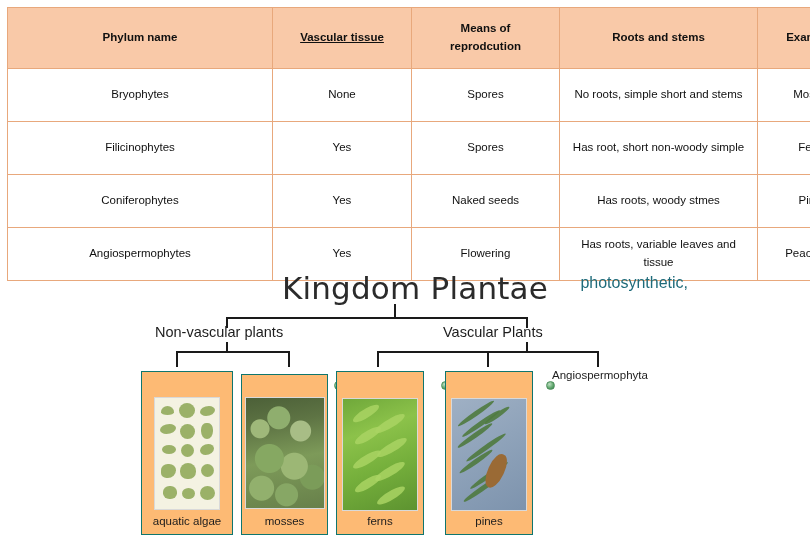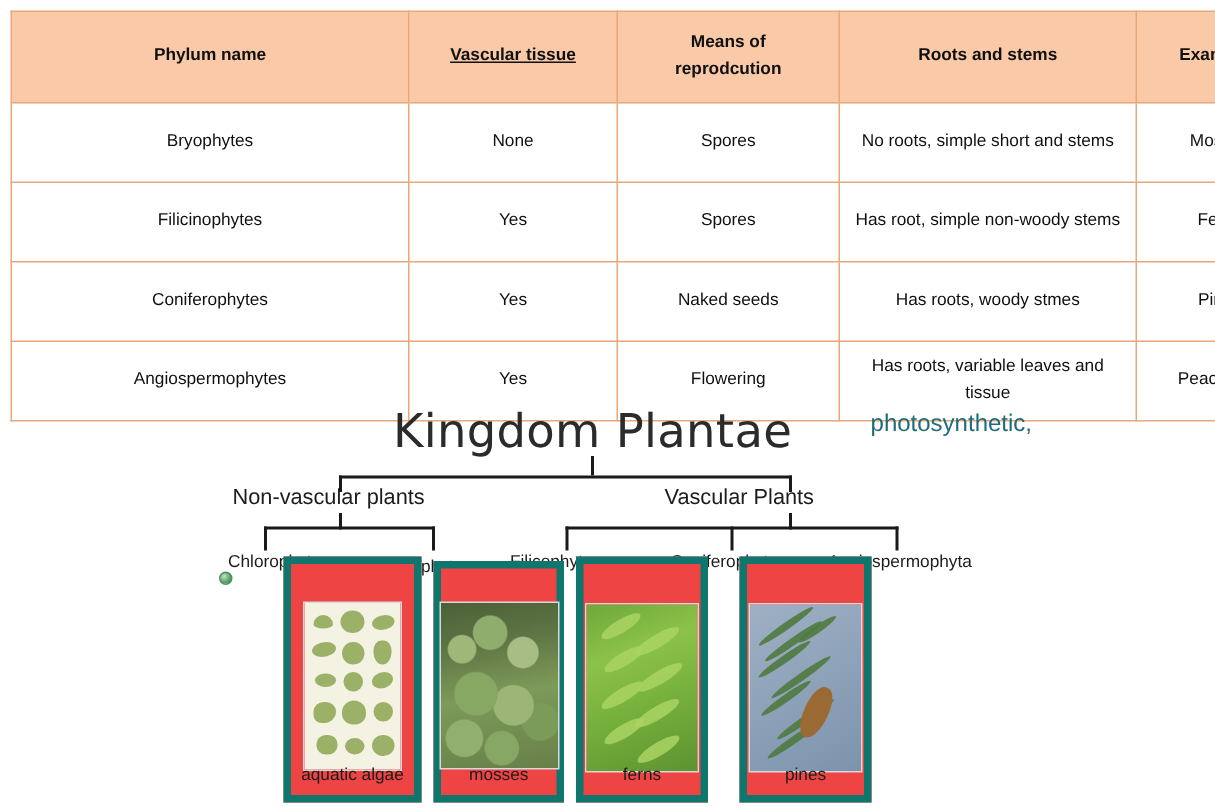--- a/index.html
+++ b/index.html
@@ -57,20 +57,21 @@
   }
   .kingdom-title{
     position:absolute;
     left:0; top:8px;
     width:790px;
     text-align:center;
     font-size:31px;
     color:#2b2b2b;
     letter-spacing:0.2px;
     font-family:"DejaVu Sans", sans-serif;
+    padding-left:20px;
   }
   .annotation{
     position:absolute;
     left:548px; top:10px;
     width:140px;
     text-align:right;
     font-size:16px;
     line-height:1.35;
     color:#1F6B7A;
   }
@@ -99,23 +100,22 @@
     border-radius:50%;
     background:radial-gradient(circle at 35% 32%, #bfe0c4 0%, #63a86f 55%, #2f7a45 100%);
     border:1px solid #4c8f5c;
     box-sizing:border-box;
   }
 
   
   .card{
     position:absolute;
     box-sizing:border-box;
-    background:#ef4444;
-    border:5px solid #0f766e;
-    margin-left:48px;
+    background:#fdba74;
+    border:1px solid #0f766e;
   }
   .card .pic{
     position:absolute;
     left:50%;
     transform:translateX(-50%);
     top:24px;
     border:1px solid #d9d9d9;
     box-sizing:border-box;
     overflow:hidden;
   }
@@ -225,21 +225,21 @@
         <td>Bryophytes</td>
         <td>None</td>
         <td>Spores</td>
         <td>No roots, simple short and stems</td>
         <td>Mosses</td>
       </tr>
       <tr>
         <td>Filicinophytes</td>
         <td>Yes</td>
         <td>Spores</td>
-        <td>Has root, simple non-woody stems</td>
+        <td>Has root, short non-woody simple</td>
         <td>Ferns</td>
       </tr>
       <tr>
         <td>Coniferophytes</td>
         <td>Yes</td>
         <td>Naked seeds</td>
         <td>Has roots, woody stmes</td>
         <td>Pines</td>
       </tr>
       <tr>

